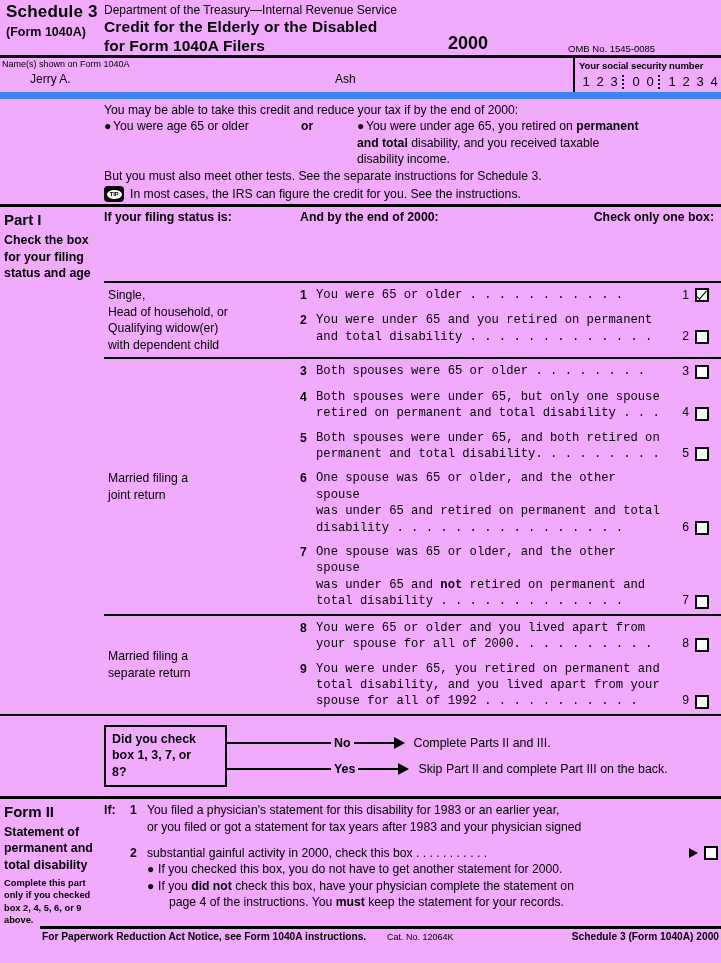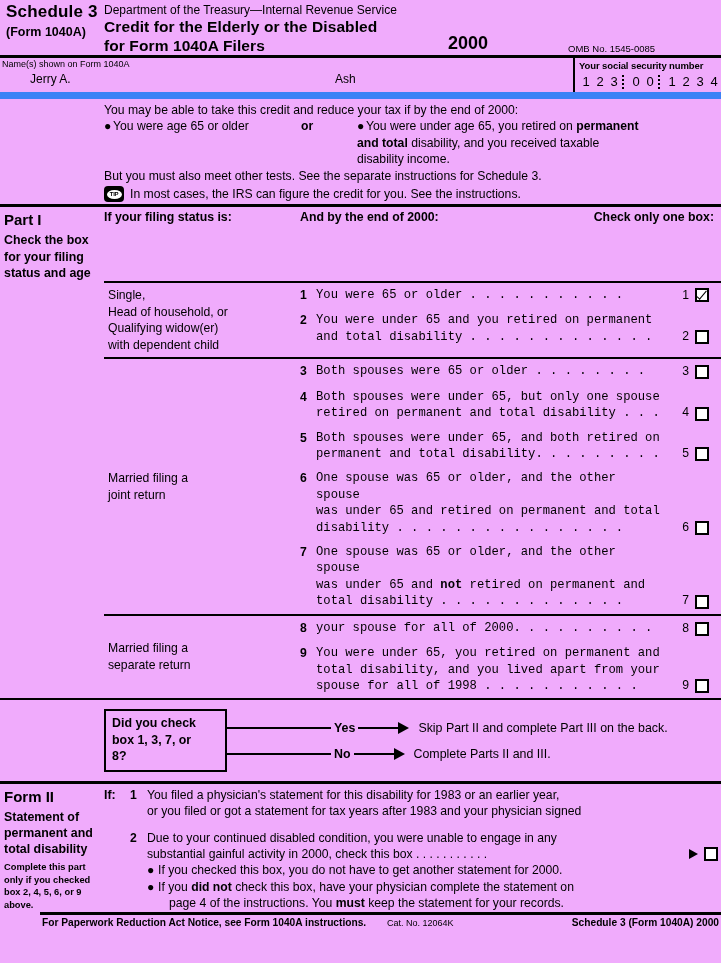--- a/index.html
+++ b/index.html
@@ -523,67 +523,68 @@
           <div class="sg-label mid">
             <div>
               <div>Married filing a</div>
               <div>separate return</div>
             </div>
           </div>
           <div class="sg-items">
             <div class="item">
               <div class="item-num">8</div>
               <div class="item-text">
+                <span class="ln just">You were 65 or older and you lived apart from</span>
                 <span class="ln">your spouse for all of 2000. . . . . . . . . .</span>
               </div>
               <div class="item-box">
                 <span class="bx-num">8</span>
                 <span class="chk"></span>
               </div>
             </div>
             <div class="item">
               <div class="item-num">9</div>
               <div class="item-text">
                 <span class="ln">You were under 65, you retired on permanent and</span>
                 <span class="ln just">total disability, and you lived apart from your</span>
-                <span class="ln">spouse for all of 1998   . . . . . . . . . . .</span>
+                <span class="ln">spouse for all of 1992   . . . . . . . . . . .</span>
               </div>
               <div class="item-box">
                 <span class="bx-num">9</span>
                 <span class="chk"></span>
               </div>
             </div>
           </div>
         </div>
 
       </div>
     </div>
   </div>
 
   <div class="decision-wrap">
     <div class="dbox">
       <div>Did you check</div>
       <div>box 1, 3, 7, or</div>
       <div>8?</div>
     </div>
     <div class="dbranches">
+      <div class="branch">
+        <span class="bline"></span>
+        <span class="blabel">No</span>
+        <span class="bline2"></span>
+        <span class="arrowhead"></span>
+        <span class="btext">Complete Parts II and III.</span>
+      </div>
       <div class="branch">
         <span class="bline"></span>
         <span class="blabel">Yes</span>
         <span class="bline2"></span>
         <span class="arrowhead"></span>
         <span class="btext">Skip Part II and complete Part III on the back.</span>
       </div>
-      <div class="branch">
-        <span class="bline"></span>
-        <span class="blabel">No</span>
-        <span class="bline2"></span>
-        <span class="arrowhead"></span>
-        <span class="btext">Complete Parts II and III.</span>
-      </div>
     </div>
   </div>
 
   <div class="p2-wrap">
     <div class="part-left">
       <div class="part-title">Form II</div>
       <div class="part-desc">Statement of permanent and total disability</div>
       <div class="part-note">Complete this part only if you checked box 2, 4, 5, 6, or 9 above.</div>
     </div>
     <div class="p2-right">
@@ -594,21 +595,20 @@
           <div class="p2-num">1</div>
           <div class="p2-txt">
             <div>You filed a physician's statement for this disability for 1983 or an earlier year,</div>
             <div>or you filed or got a statement for tax years after 1983 and your physician signed</div>
           </div>
         </div>
 
         <div class="p2-item" style="margin-top:10px;">
           <div class="p2-num">2</div>
           <div class="p2-txt">
-            <div>Due to your continued disabled condition, you were unable to engage in any</div>
             <div class="p2-boxline">
               <div style="flex:1 1 auto;">substantial gainful activity in 2000, check this box   . . . . . . . . . . .</div>
               <div class="p2-box-end">
                 <span class="tri"></span>
                 <span class="chk"></span>
               </div>
             </div>
           </div>
         </div>
 

